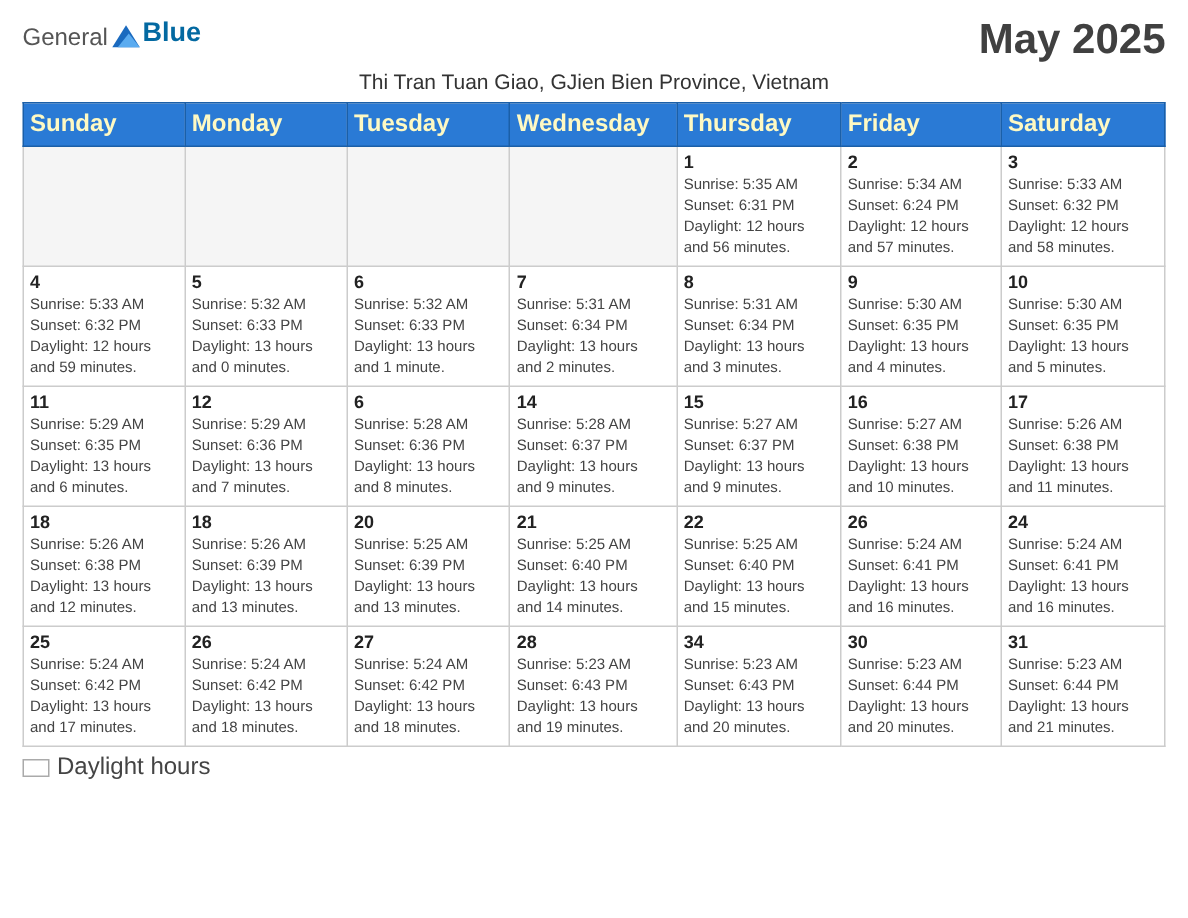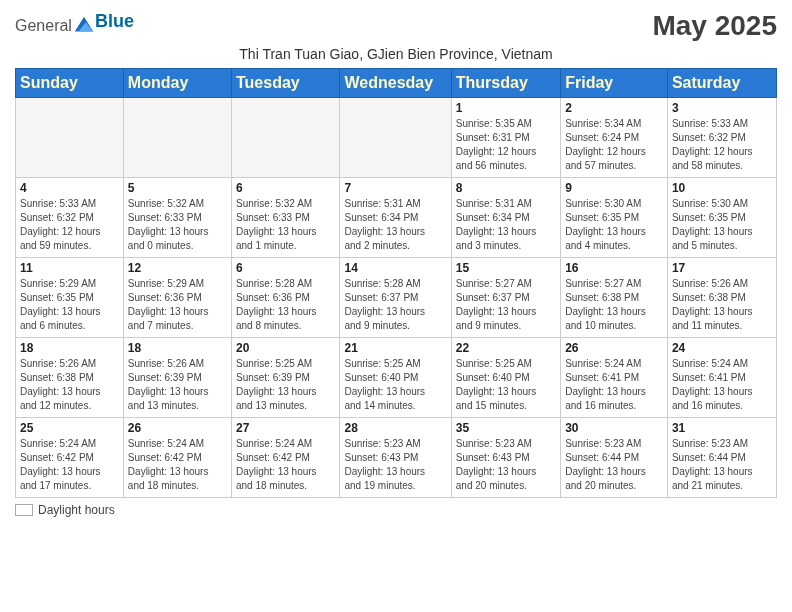--- a/index.html
+++ b/index.html
@@ -78,21 +78,21 @@
     }
     .day-info {
       color: #444;
       font-size: 10px;
       line-height: 1.4;
     }
     .footer {
       display: flex;
       align-items: center;
       margin-top: 5px;
-      font-size: 12px;
+      font-size: 16px;
       color: #444;
     }
     .footer-box {
       width: 18px;
       height: 12px;
       background: #fff;
       border: 1px solid #aaa;
       margin-right: 5px;
       display: inline-block;
     }
@@ -334,21 +334,21 @@
 and 18 minutes.</div>
           </td>
           <td>
             <div class="day-num">28</div>
             <div class="day-info" style="white-space: pre-line;">Sunrise: 5:23 AM
 Sunset: 6:43 PM
 Daylight: 13 hours
 and 19 minutes.</div>
           </td>
           <td>
-            <div class="day-num">35</div>
+            <div class="day-num">34</div>
             <div class="day-info" style="white-space: pre-line;">Sunrise: 5:23 AM
 Sunset: 6:43 PM
 Daylight: 13 hours
 and 20 minutes.</div>
           </td>
           <td>
             <div class="day-num">30</div>
             <div class="day-info" style="white-space: pre-line;">Sunrise: 5:23 AM
 Sunset: 6:44 PM
 Daylight: 13 hours

